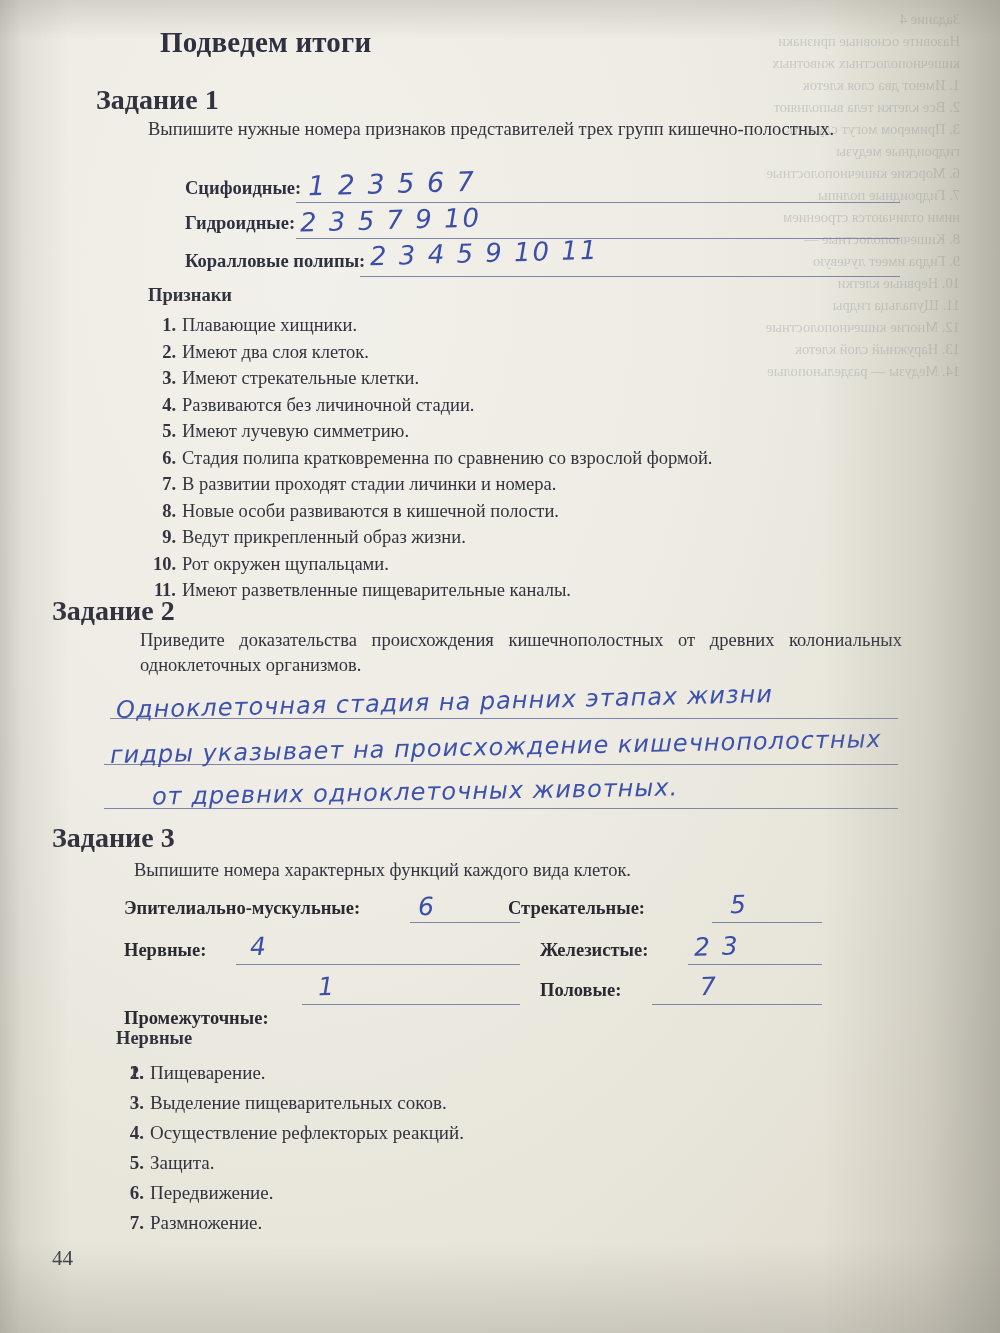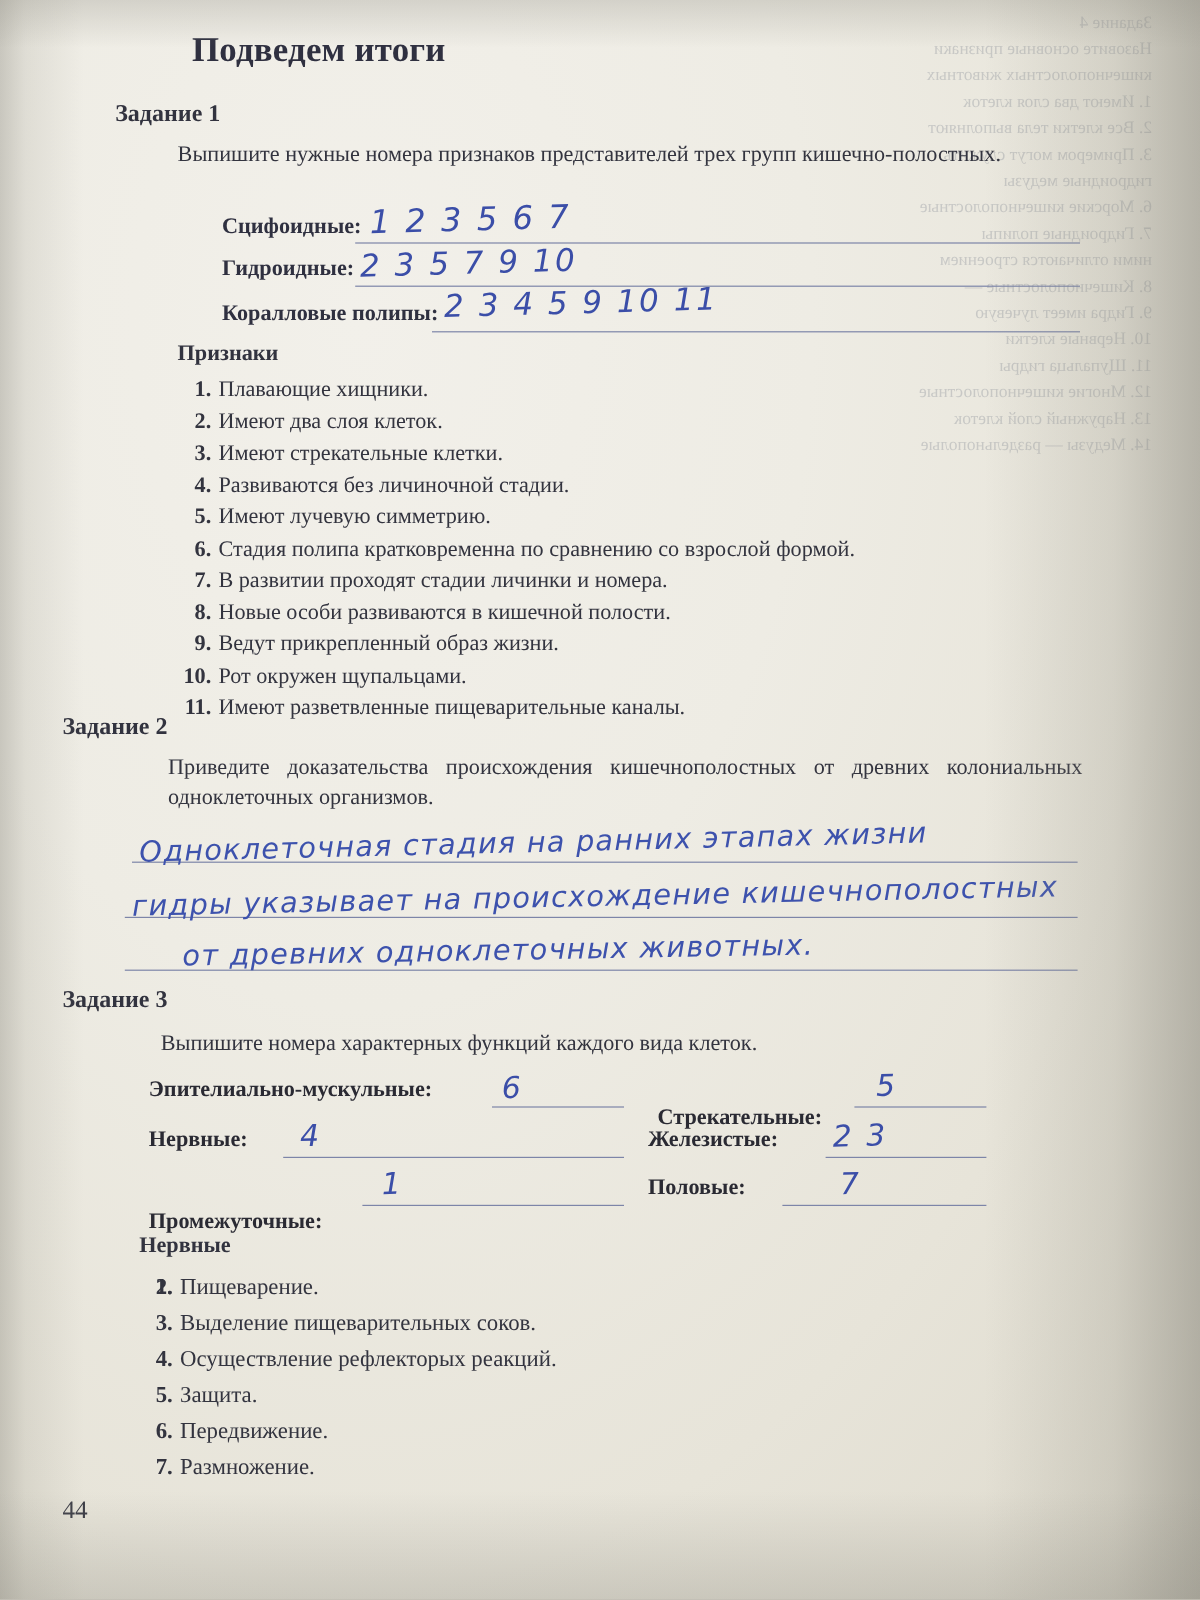--- a/index.html
+++ b/index.html
@@ -75,21 +75,21 @@
     left: 160px; top: 26px;
     margin: 0;
     font-size: 29px;
     font-weight: bold;
     letter-spacing: 0.2px;
     color: #2f3040;
   }
 
   .task-head {
     position: absolute;
-    font-size: 20px;
+    font-size: 28px;
     font-weight: bold;
     color: #32333f;
   }
 
   .para {
     position: absolute;
     font-size: 18.5px;
     line-height: 25px;
     color: #33343f;
     text-align: justify;
@@ -250,21 +250,21 @@
     <div class="task-head" style="left:52px; top:822px;">Задание 3</div>
 
     <div class="para" style="left:134px; top:858px; width:700px;">Выпишите номера характерных функций каждого вида клеток.</div>
 
     <div class="cellrow" style="left:124px; top:898px;">
       <span class="fieldlabel">Эпителиально-мускульные:</span>
     </div>
     <div class="ruleline" style="left:410px; top:922px; width:110px;"></div>
     <div class="hw" style="left:418px; top:892px; font-size:25px;">6</div>
 
-    <div class="cellrow" style="left:548px; top:898px;margin-top:24px;">
+    <div class="cellrow" style="left:508px; top:898px;">
       <span class="fieldlabel">Стрекательные:</span>
     </div>
     <div class="ruleline" style="left:712px; top:922px; width:110px;"></div>
     <div class="hw" style="left:730px; top:890px; font-size:25px;">5</div>
 
     <div class="cellrow" style="left:124px; top:940px;">
       <span class="fieldlabel">Нервные:</span>
     </div>
     <div class="ruleline" style="left:236px; top:964px; width:284px;"></div>
     <div class="hw" style="left:250px; top:932px; font-size:25px;">4</div>

